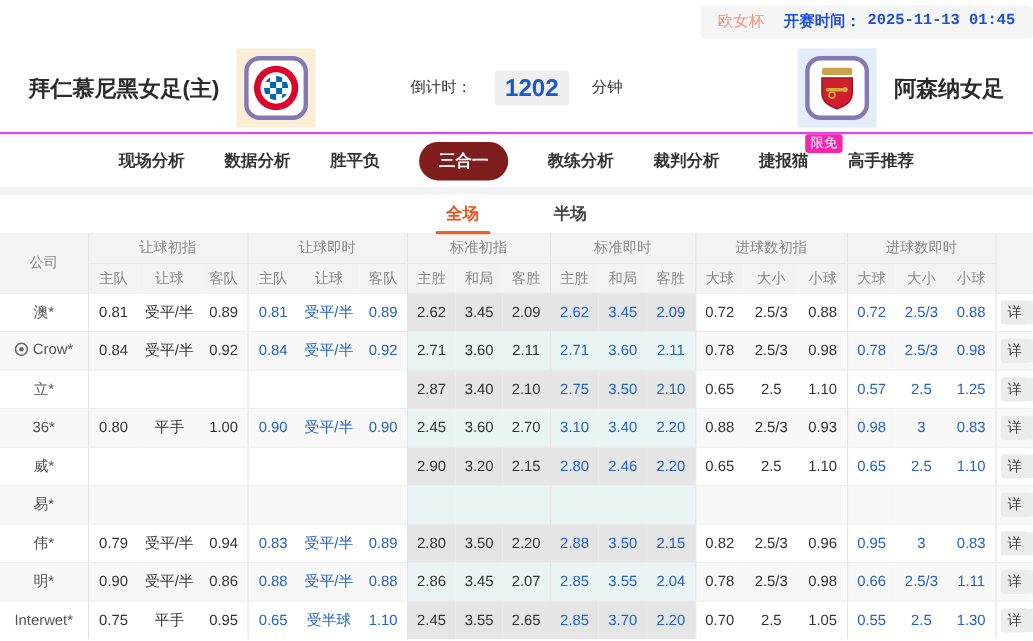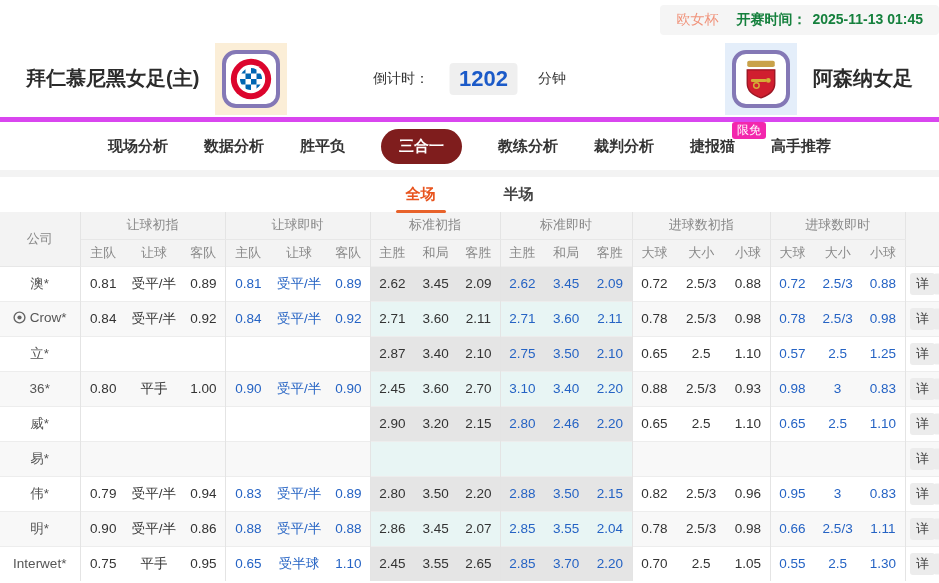--- a/index.html
+++ b/index.html
@@ -4,25 +4,25 @@
 <style>
   * { margin:0; padding:0; box-sizing:border-box; }
   body {
     width:939px; height:583px; overflow:hidden; background:#fff;
     font-family:"Liberation Sans","DejaVu Sans",sans-serif; color:#333;
   }
   
   .topbar { height:40px; display:flex; align-items:center; justify-content:flex-end; }
   .match-pill { background:#f5f5f5; border-radius:4px; padding:6px 16px; display:flex; align-items:center; gap:18px; font-size:14px; }
   .league { color:#f0937b; }
-  .kickoff-label, .kickoff-time { font-weight:bold; color:#15803d; }
+  .kickoff-label, .kickoff-time { font-weight:bold; color:#1d4ed8;font-family:Liberation Mono, monospace; }
   .kickoff-wrap { display:flex; gap:6px; }
 
   
-  .match-header { height:82px; display:flex; align-items:center; justify-content:space-between; padding:0 26px; position:relative; border-bottom:5px solid #d946ef; }
+  .match-header { height:82px; display:flex; align-items:center; justify-content:space-between; padding:0 26px; position:relative; border-bottom:2px solid #d946ef; }
   .team { display:flex; align-items:center; gap:16px; }
   .team-name { font-size:20px; font-weight:bold; color:#2b2b2b; }
   .logo-tile { width:72px; height:72px; display:flex; align-items:center; justify-content:center; }
   .logo-tile.home { background:#fbeed7; }
   .logo-tile.away { background:#e4eefa; }
   .crest-frame { width:58px; height:58px; background:#fff; border:4px solid #8478b6; border-radius:14px; display:flex; align-items:center; justify-content:center; }
   .countdown { position:absolute; left:50%; top:50%; transform:translate(-50%,-50%); display:flex; align-items:center; gap:20px; font-size:14px; color:#333; }
   .countdown-value { background:#efefef; border-radius:4px; padding:3px 10px; font-size:22px; font-weight:bold; color:#1b5ac8; }
 
   

